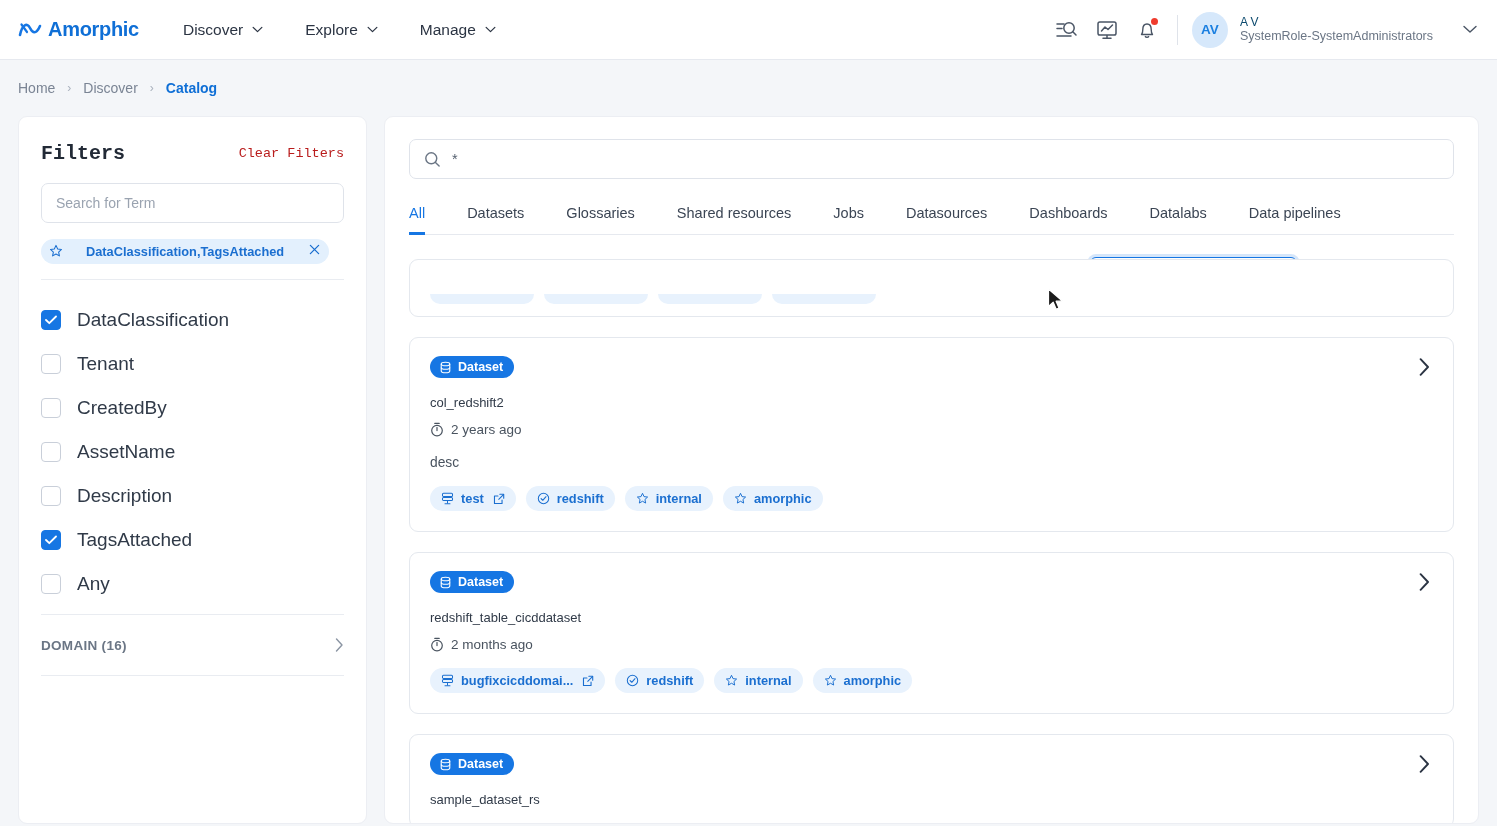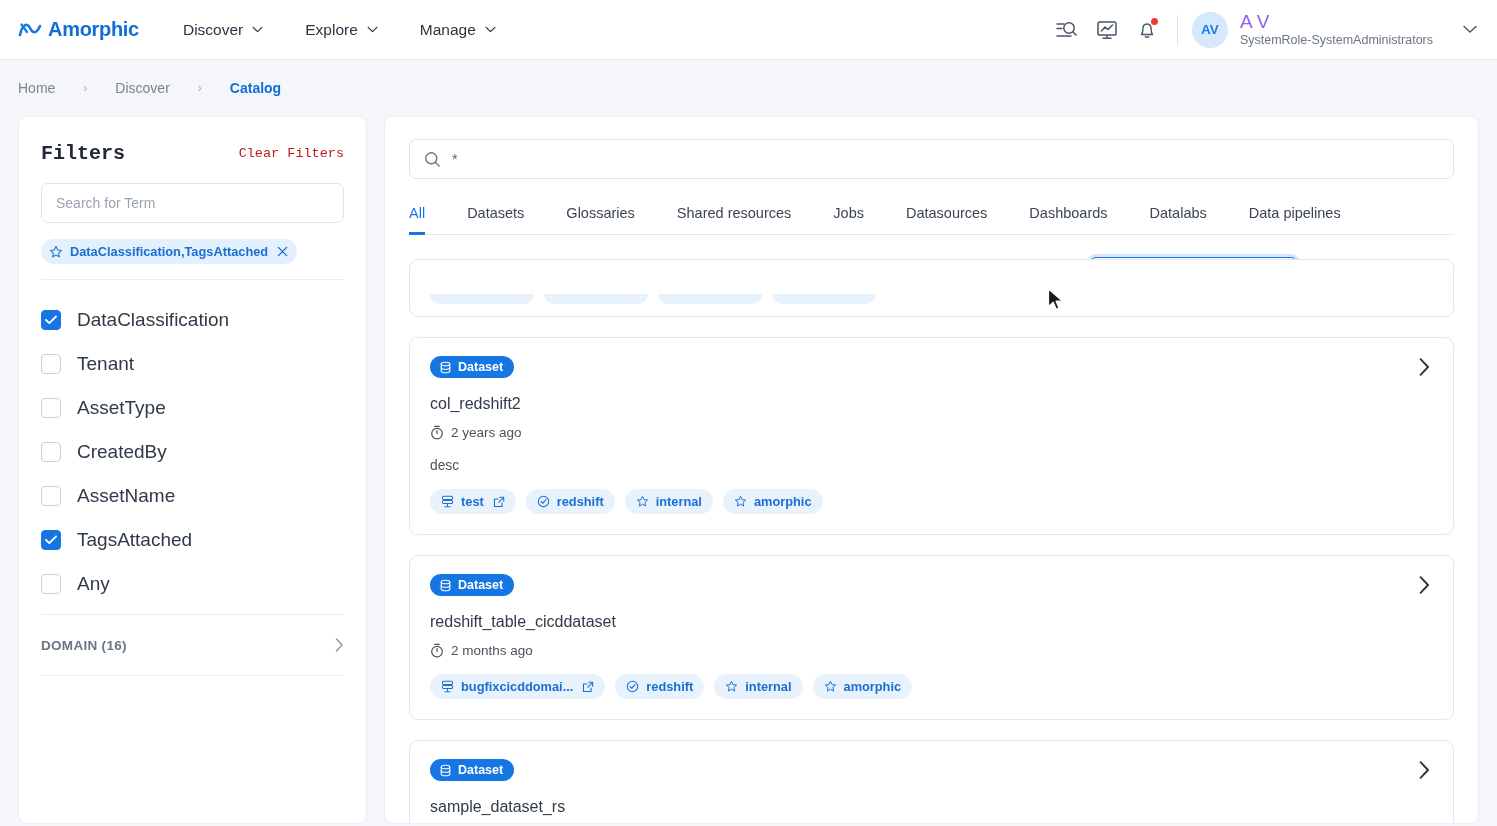--- a/index.html
+++ b/index.html
@@ -41,28 +41,28 @@
     width: 7px; height: 7px; border-radius: 50%; background: #ef3b2d;
   }
   .vdiv { width: 1px; height: 30px; background: #dfe3ea; margin: 0 14px 0 10px; }
   .avatar {
     width: 36px; height: 36px; border-radius: 50%;
     background: #d6e8fb; color: #1b7fe0;
     display: flex; align-items: center; justify-content: center;
     font-size: 13.5px; font-weight: 600; margin-right: 12px;
   }
   .user-block { line-height: 1.22; }
-  .user-name { font-size: 19px; color: #8b5cf6; }
+  .user-name { font-size: 12px; color: #0c4a6e; }
   .user-role { font-size: 12.5px; color: #6b7685; }
   .user-caret { margin-left: 30px; cursor: pointer; }
 
   
   .crumbs {
     height: 56px; display: flex; align-items: center;
-    padding-left: 18px; gap: 28px; font-size: 14px;
+    padding-left: 18px; gap: 12px; font-size: 14px;
   }
   .crumb { color: #7a8494; cursor: pointer; }
   .crumb.active { color: #0f6fd6; font-weight: 700; cursor: default; }
   .crumb-sep { color: #aab2be; font-size: 12px; }
 
   
   .layout { display: flex; gap: 17px; padding: 0 18px; align-items: flex-start; }
 
   
   .sidebar {
@@ -77,21 +77,21 @@
 
   .term-input {
     width: 100%; height: 40px; border: 1px solid #dfe3ea; border-radius: 7px;
     background: #fff; padding: 0 14px; font-size: 14px; color: #303a48;
     font-family: inherit; outline: none;
   }
   .term-input::placeholder { color: #9aa3b0; }
 
   .chip-row { padding: 16px 0 15px; border-bottom: 1px solid #e9ecf1; }
   .chip {
-    display: inline-flex; align-items: center; gap: 7px;
+    display: inline-flex; align-items: flex-start; gap: 23px;
     background: #e3f0fd; color: #1b6fd0; border-radius: 13px;
     padding: 5px 9px 5px 8px; font-size: 12.8px; font-weight: 600;
   }
   .chip-x { cursor: pointer; display: flex; align-items: center; margin-left: 2px; }
 
   .check-list { padding-top: 18px; }
   .check-row { display: flex; align-items: center; gap: 16px; height: 44px; cursor: pointer; }
   .cbox {
     width: 20px; height: 20px; border-radius: 4px;
     border: 1.6px solid #c9cfd9; background: #fff; flex: none;
@@ -156,21 +156,21 @@
   }
   .card.cut-top {
     margin-top: -46px; height: 58px; overflow: hidden; margin-bottom: 20px;
     padding: 0 20px 12px; display: flex; align-items: flex-end;
   }
   .badge {
     display: inline-flex; align-items: center; gap: 6px;
     background: #1676e3; color: #fff; border-radius: 11px;
     padding: 4px 11px 4px 9px; font-size: 12.5px; font-weight: 600;
   }
-  .card-title { font-size: 16px; color: #303a48; margin-top: 17px; }
+  .card-title { font-size: 13px; color: #303a48; margin-top: 17px; }
   .card-time { display: flex; align-items: center; gap: 7px; font-size: 13.5px; color: #49535f; margin-top: 12px; }
   .card-desc { font-size: 13.8px; color: #49535f; margin-top: 18px; }
   .tag-row { display: flex; gap: 10px; margin-top: 16px; flex-wrap: wrap; }
   .tag {
     display: inline-flex; align-items: center; gap: 7px;
     background: #e8f2fd; color: #1b6fd0; border-radius: 13px;
     padding: 5px 11px; font-size: 12.8px; font-weight: 600; cursor: pointer;
   }
   .tag .ext { margin-left: 2px; display: flex; }
   .card-arrow {
@@ -294,29 +294,29 @@
             </svg>
           </span>
         <span class="check-label">DataClassification</span>
       </div>
       <div class="check-row">
         <span class="cbox"></span>
         <span class="check-label">Tenant</span>
       </div>
       <div class="check-row">
         <span class="cbox"></span>
-        <span class="check-label">AssetType</span>
-      </div>
-      <div class="check-row">
-        <span class="cbox"></span>
         <span class="check-label">CreatedBy</span>
       </div>
       <div class="check-row">
         <span class="cbox"></span>
         <span class="check-label">AssetName</span>
+      </div>
+      <div class="check-row">
+        <span class="cbox"></span>
+        <span class="check-label">Description</span>
       </div>
       <div class="check-row">
         <span class="cbox on">
             <svg width="12" height="10" viewBox="0 0 12 10">
               <path d="M1 5 L4.3 8.2 L11 1.5" fill="none" stroke="#fff" stroke-width="1.8" stroke-linecap="round" stroke-linejoin="round"></path>
             </svg>
           </span>
         <span class="check-label">TagsAttached</span>
       </div>
       <div class="check-row">

